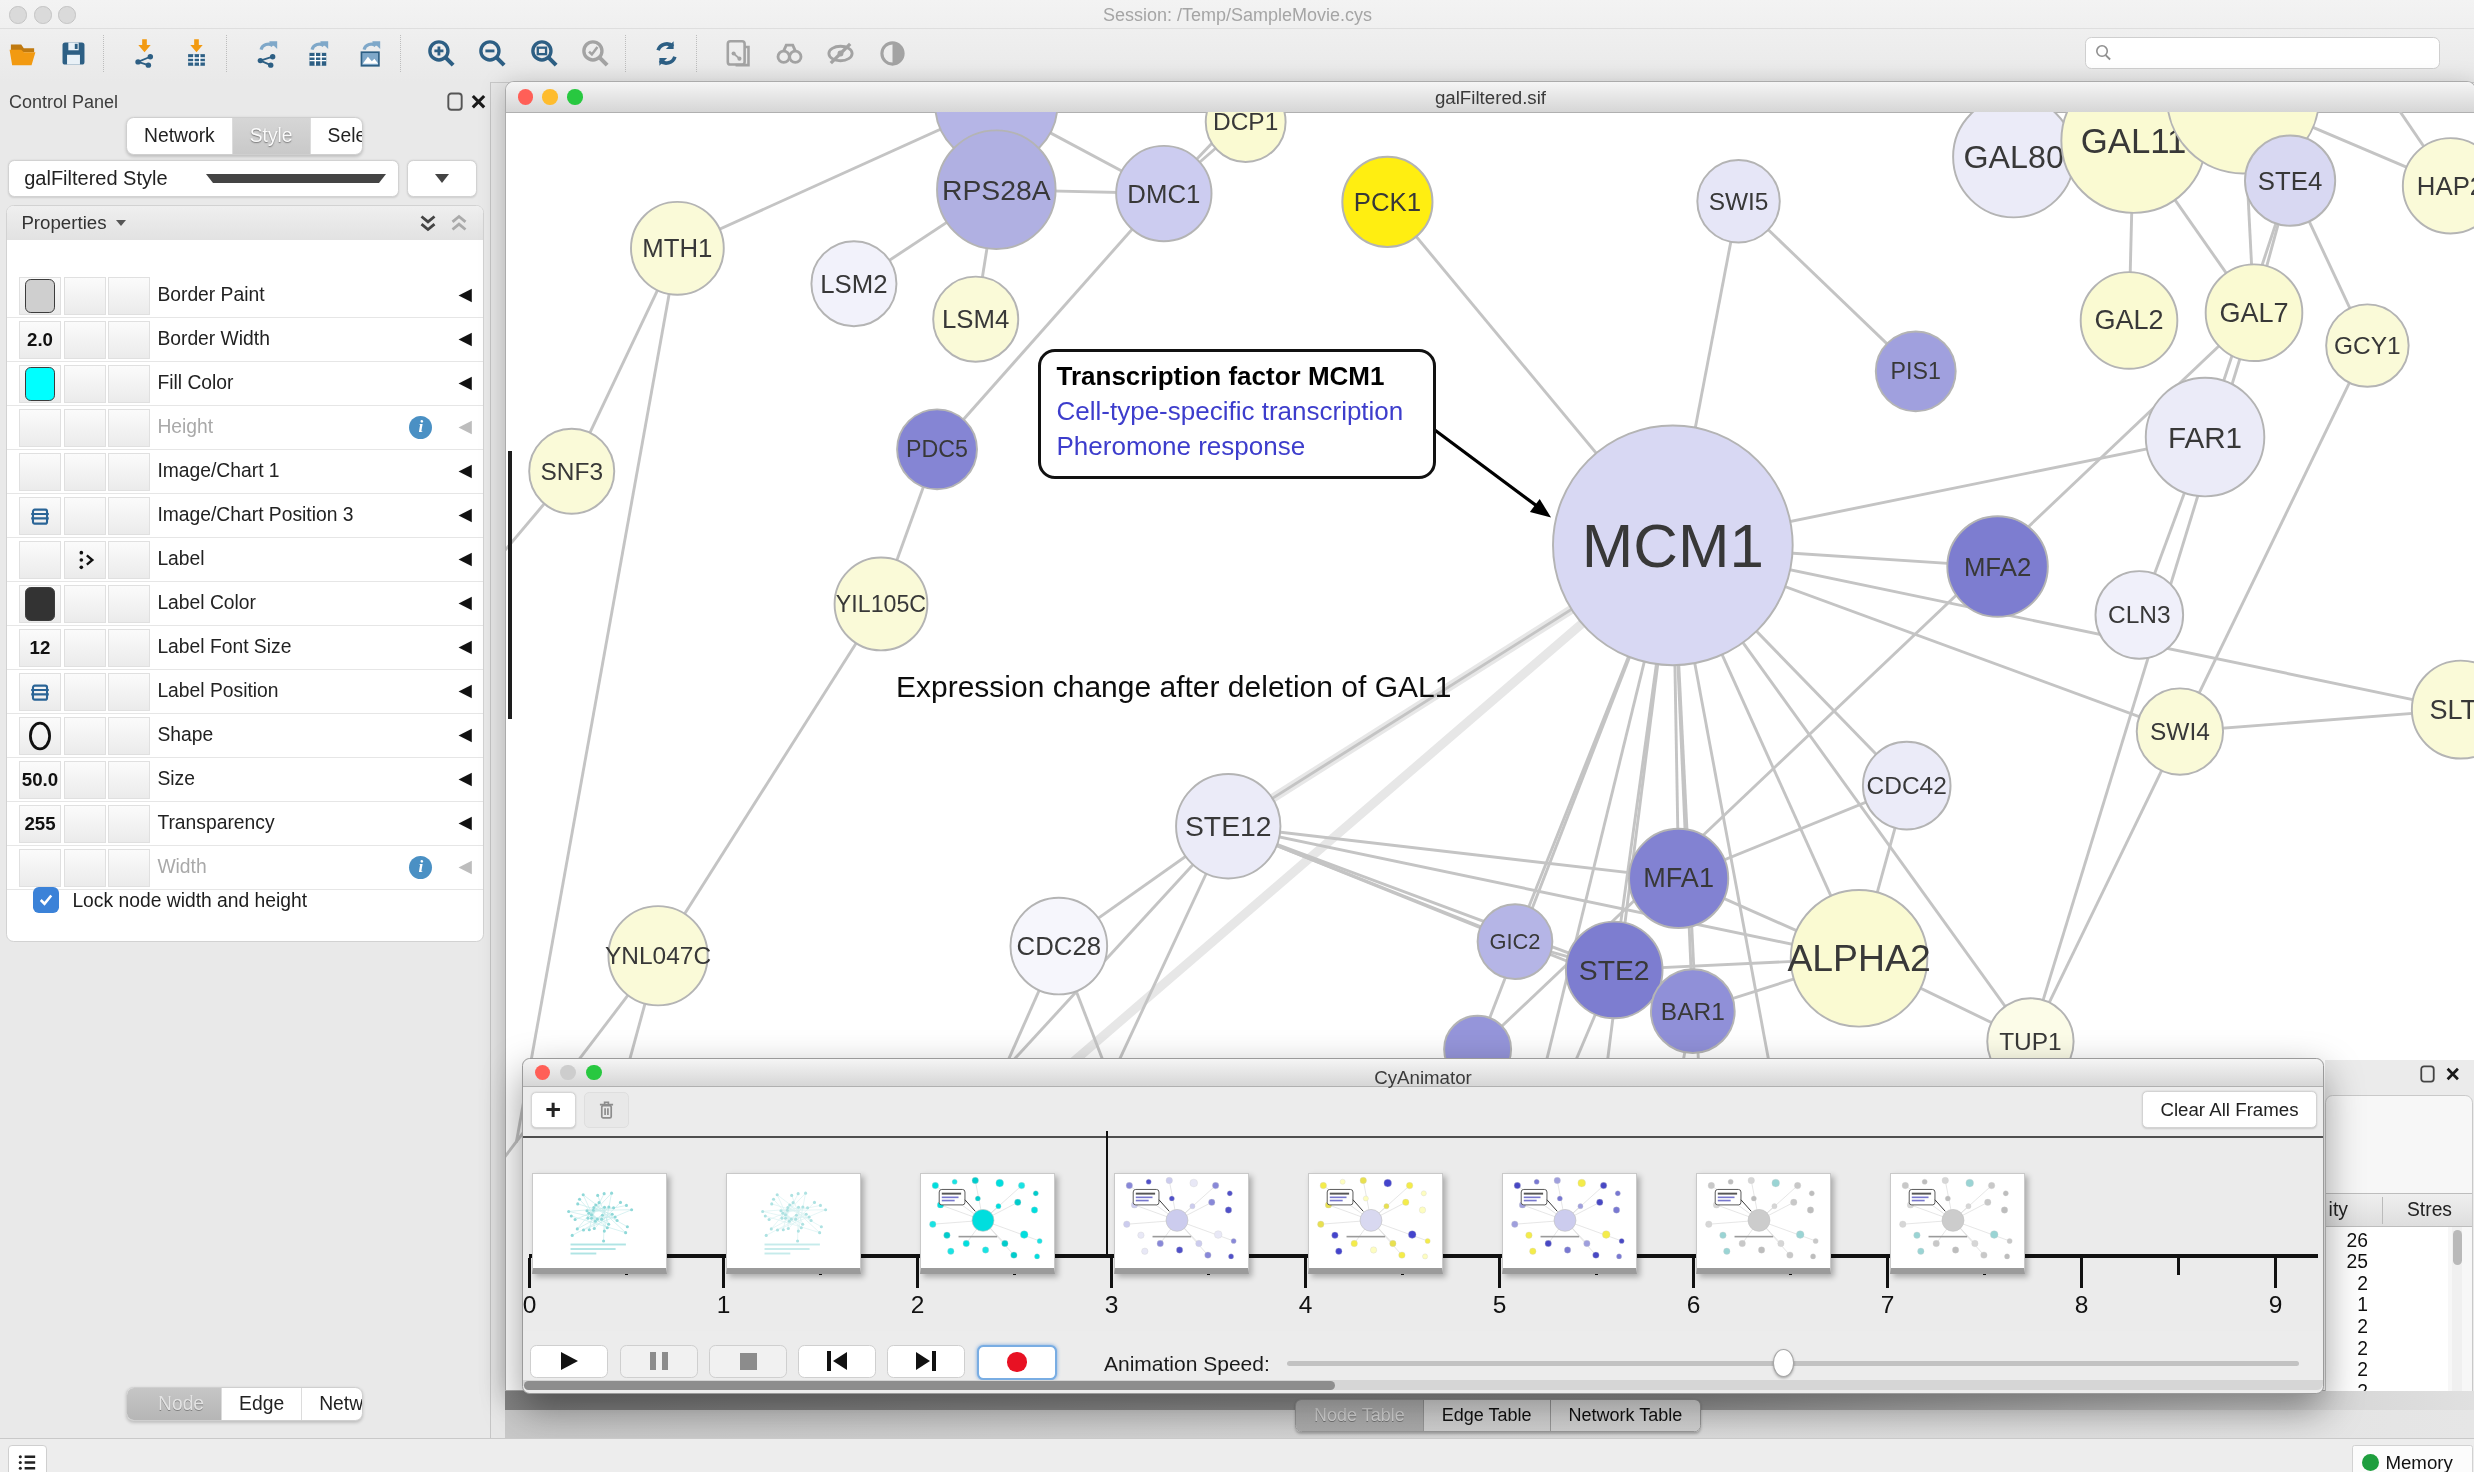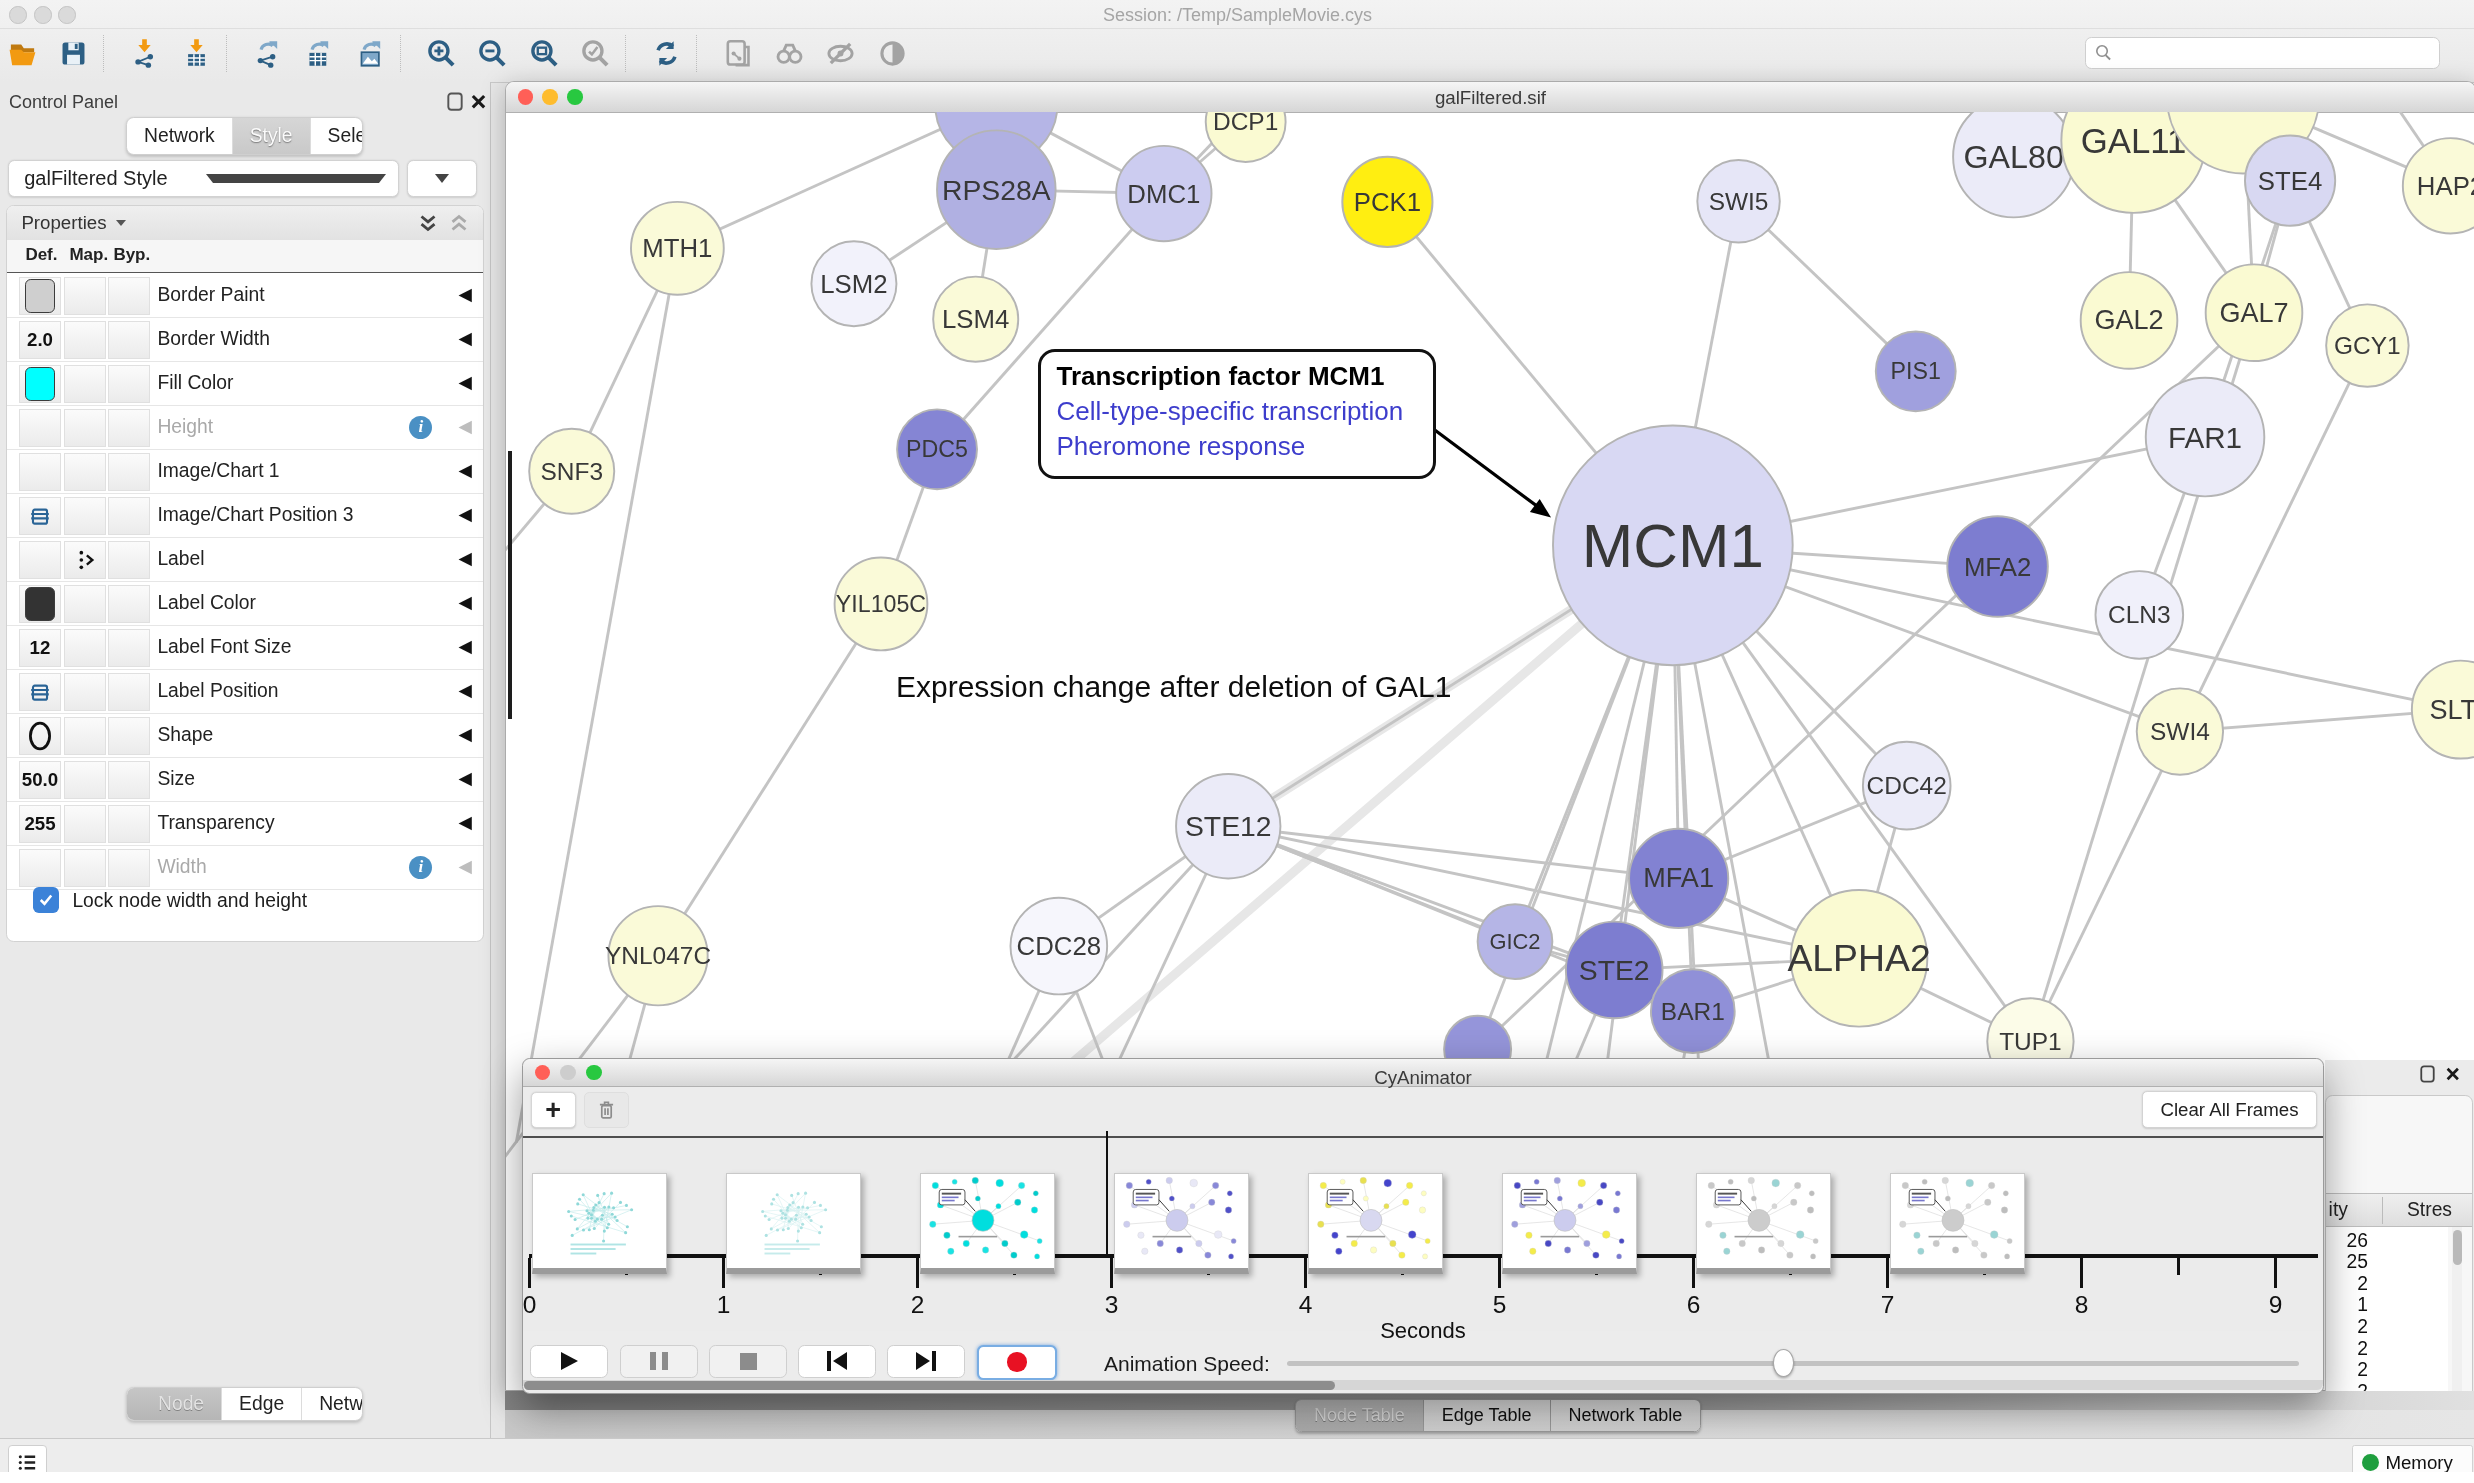--- a/index.html
+++ b/index.html
@@ -280,25 +280,20 @@
         <span>Properties</span>
         <span class="caret" style="margin-left:9px;border-left-width:5.2px;border-right-width:5.2px;border-top-width:6.4px;border-top-color:#555;"></span>
         <span style="flex:1;"></span>
         <svg width="26" height="26" viewBox="0 0 24 24" style="margin-right:5.2px;">
             <path d="M6 6l6 5 6-5M6 13l6 5 6-5" fill="none" stroke="#444" stroke-width="2.6"></path>
           </svg>
         <svg width="26" height="26" viewBox="0 0 24 24" style="margin-right:11.6px;">
             <path d="M6 18l6-5 6 5M6 11l6-5 6 5" fill="none" stroke="#aaa" stroke-width="2.6"></path>
           </svg>
       </div>
-      <div id="prop-cols">
-          <span style="left: 18px;">Def.</span>
-          <span style="left: 62px;">Map.</span>
-          <span style="left: 106px;">Byp.</span>
-        </div>
       <div id="prop-rows">
           <div class="prow">
             <div class="pcell" style="left: 11.6px;">
               <div class="swatch" style="background: rgb(207, 207, 207);"></div>
             </div>
             <div class="pcell" style="left: 57px;"></div>
             <div class="pcell" style="left: 101px;"></div>
             <span class="plabel">Border Paint</span>
             <span class="parrow">◀</span>
           </div>
@@ -731,21 +726,20 @@
         <svg width="23" height="24.5" viewBox="0 0 24 26">
             <rect x="7" y="8" width="10" height="13" rx="1.5" fill="none" stroke="#8c8c8c" stroke-width="1.8"></rect>
             <path d="M5 7h14M10 7V4.5h4V7M10.5 11v7M13.5 11v7" fill="none" stroke="#8c8c8c" stroke-width="1.8"></path>
           </svg>
       </div>
       <div class="cybtn" style="left:1619px;top:5.2px;width:173px;height:35px;background:#fff;border:1.3px solid #d3d3d3;font-size:18.7px;box-shadow:0 0.6px 1.9px rgba(0,0,0,.15);">Clear All Frames</div>
     </div>
     <div id="cy-sep"></div>
     <div id="cy-timeline">
       <div id="ruler-line"></div>
-      <div id="seconds-label">Seconds</div>
       <div id="playhead" style="left:583px;top:-7px;height:123px;"></div>
     <div class="tickM" style="left: 5.2px;"></div>
         <div class="ticklab" style="left: -13px;">0</div>
         <div class="tickm" style="left: 102px;"></div>
         <div class="tickM" style="left: 199px;"></div>
         <div class="ticklab" style="left: 181px;">1</div>
         <div class="tickm" style="left: 296px;"></div>
         <div class="tickM" style="left: 393px;"></div>
         <div class="ticklab" style="left: 375px;">2</div>
         <div class="tickm" style="left: 490px;"></div>

